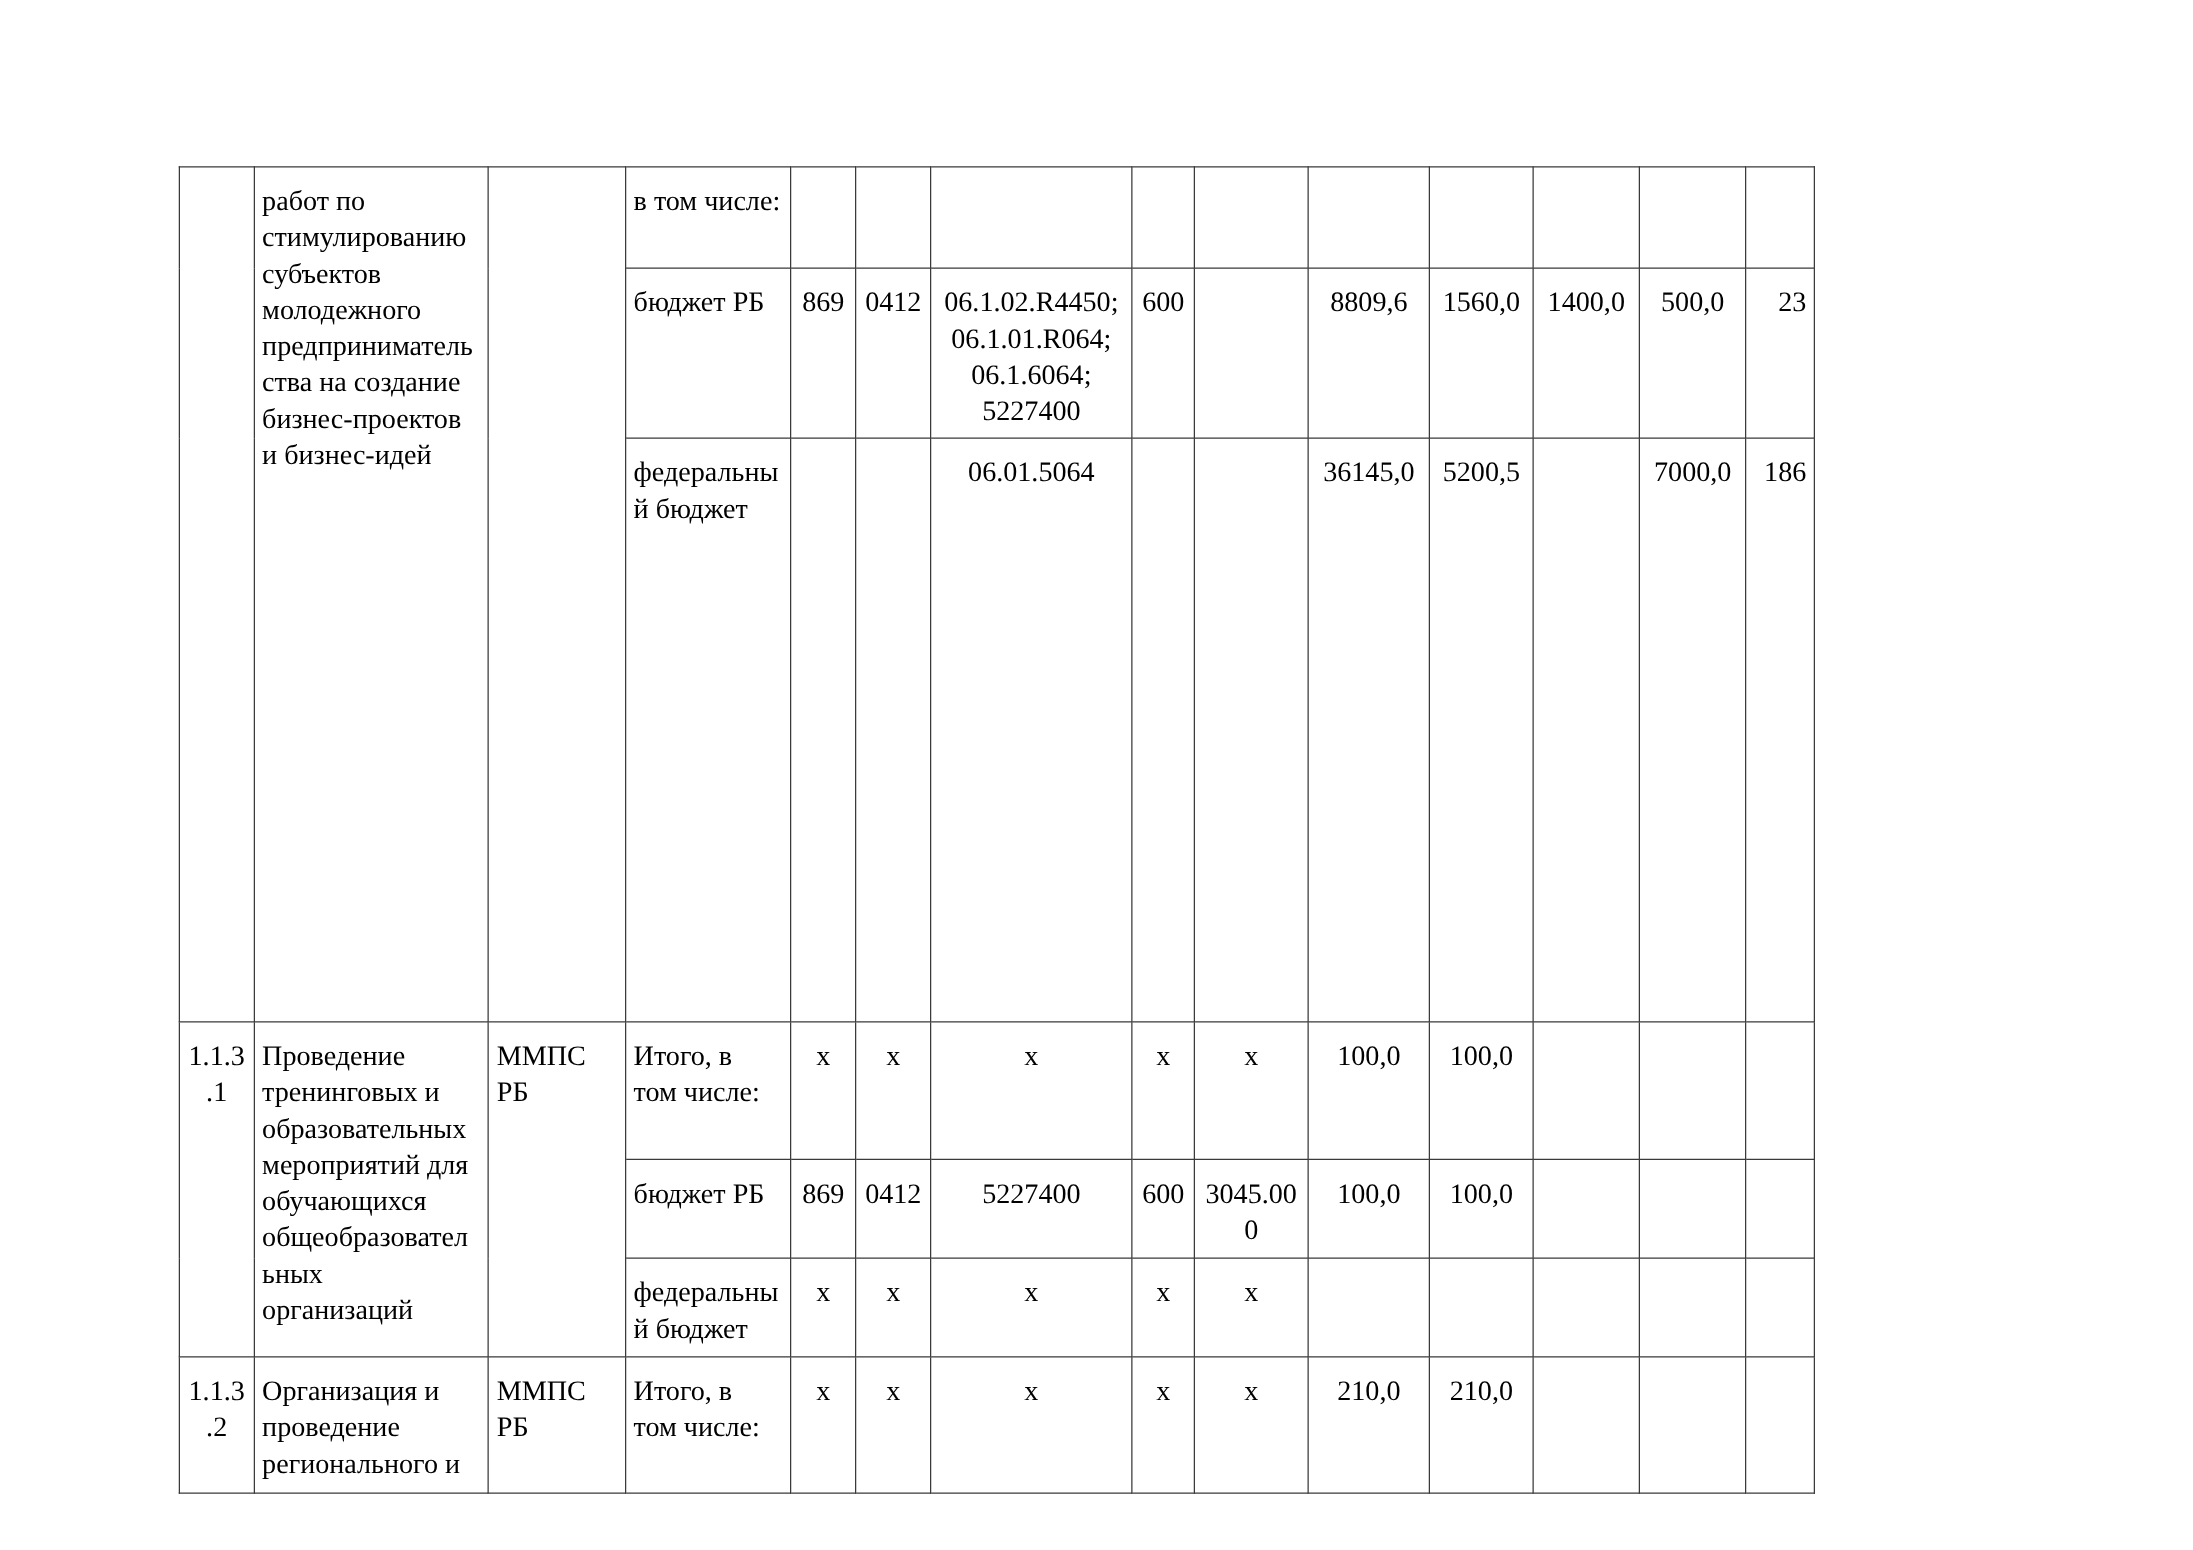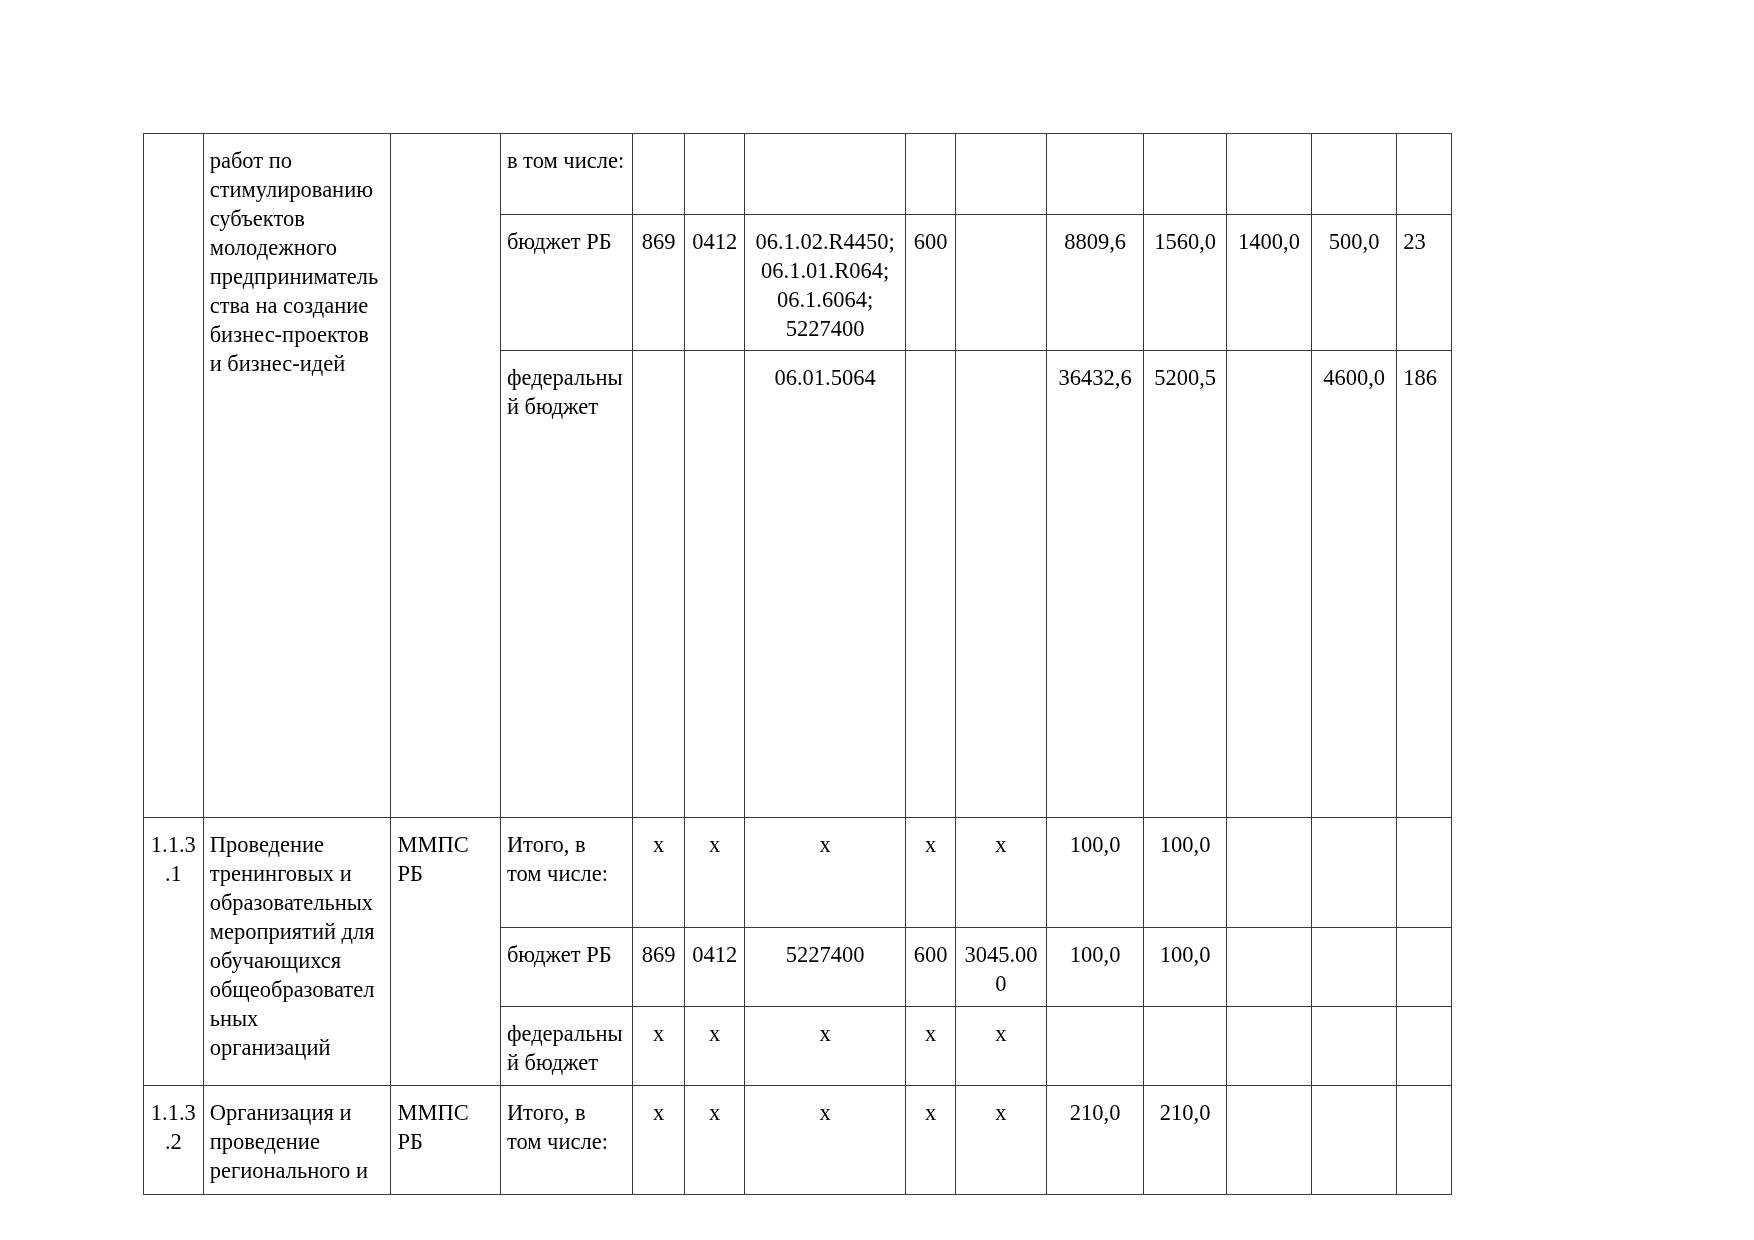--- a/index.html
+++ b/index.html
@@ -4,21 +4,21 @@
 <style>
   html, body { margin:0; padding:0; background:#ffffff; }
   body { width:1754px; height:1240px; position:relative; overflow:hidden;
          font-family:"Liberation Serif", "DejaVu Serif", serif; color:#000; }
   .page { position:absolute; left:0; top:16px; width:1452px; height:1240px; overflow:hidden; }
   table.grid { position:absolute; left:143px; top:117px; border-collapse:collapse; table-layout:fixed; }
   table.grid td { border:1.5px solid #3a3a3a; vertical-align:top; padding:12px 6px 4px 6px;
                   font-size:22.5px; line-height:29px; overflow:hidden; white-space:normal; word-break:normal; }
   td.c { text-align:center; padding-left:2px; padding-right:2px; }
   td.l { text-align:left; }
-  td.clip { white-space:nowrap; text-align:left; padding-left:12px; }
+  td.clip { white-space:nowrap; text-align:right; padding-left:12px; }
   .pre { white-space:pre-line; }
 </style>
 </head>
 <body>
 
 <div class="page">
   <table class="grid">
     <colgroup>
       <col style="width:65px">
         <col style="width:207px">
@@ -78,24 +78,24 @@
         <td class="clip">23</td>
       </tr>
       <tr style="height:467px">
         <td class="l pre">федеральны
 й бюджет</td>
         <td class="c"></td>
         <td class="c"></td>
         <td class="c pre">06.01.5064</td>
         <td class="c"></td>
         <td class="c pre"></td>
-        <td class="c">36432,6</td>
+        <td class="c">36145,0</td>
         <td class="c">5200,5</td>
         <td class="c"></td>
-        <td class="c">4600,0</td>
+        <td class="c">7000,0</td>
         <td class="clip">186</td>
       </tr>
 
       <tr style="height:110px">
         <td class="c pre" rowspan="3">1.1.3
 .1</td>
         <td class="l pre" rowspan="3">Проведение
 тренинговых и
 образовательных
 мероприятий для

